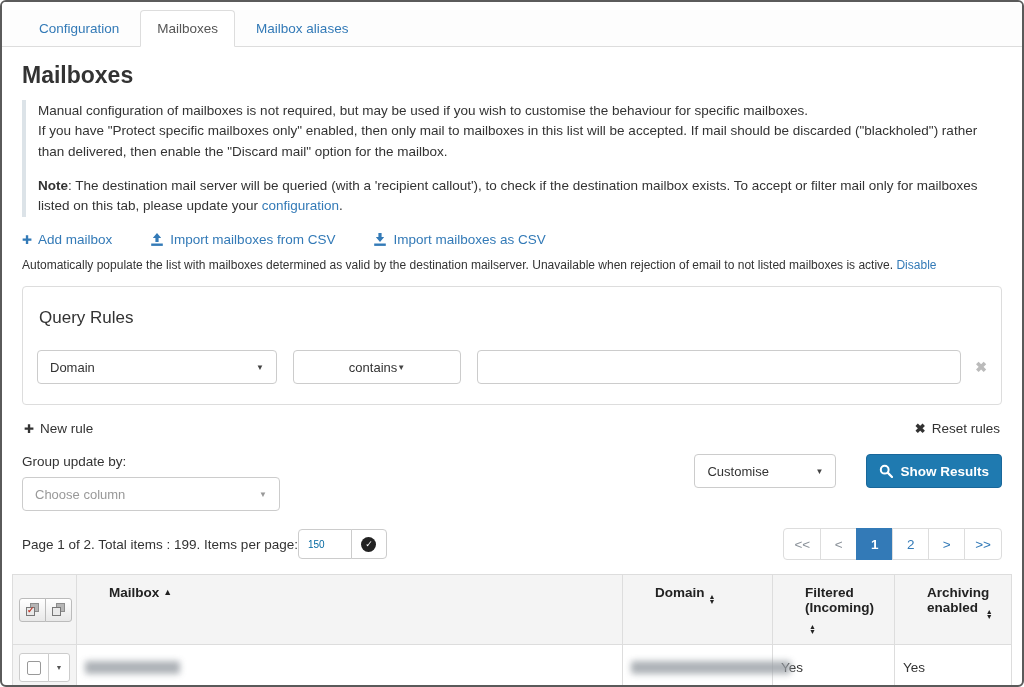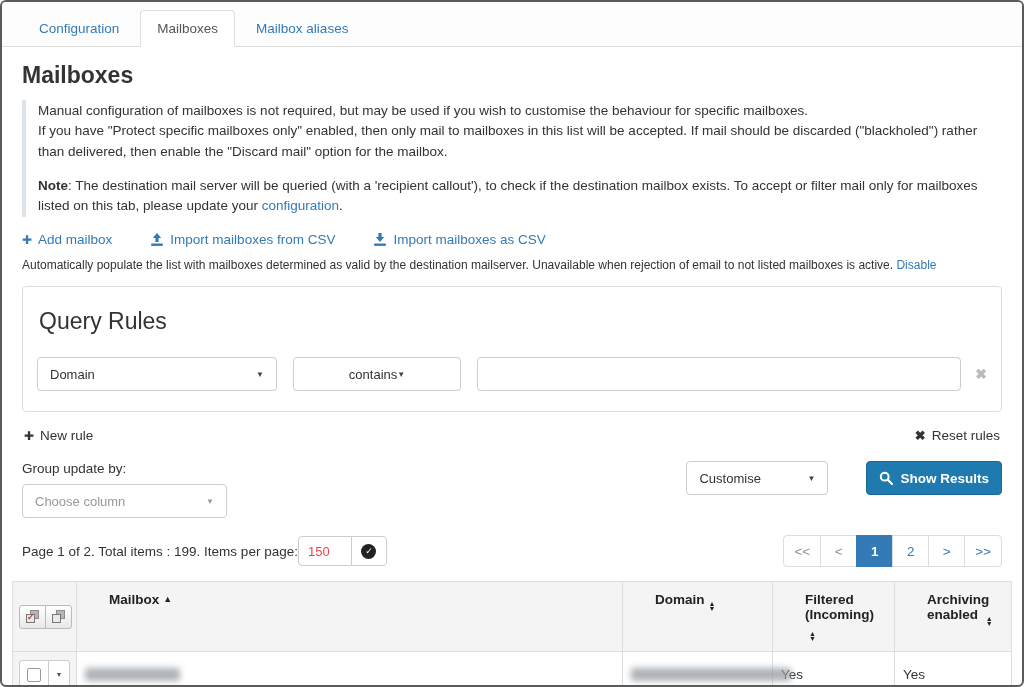--- a/index.html
+++ b/index.html
@@ -37,21 +37,21 @@
   
   .actions { display:flex; gap:38px; margin:15px 0 0; font-size:13.5px; align-items:center; }
   .action-link { color:#337ab7; display:inline-flex; align-items:center; gap:6px; cursor:pointer; }
   .plus-blue { font-size:12px; line-height:1; }
   .csv-icon svg { display:block; }
 
   .autopop { margin:11px 0 0; font-size:12px; }
 
   
   .panel { border:1px solid #ddd; border-radius:4px; margin:14px 0 0; padding:16px 14px 20px; }
-  .panel-title { font-size:23px; font-weight:normal; color:#333; margin:5px 2px 22px; }
+  .panel-title { font-size:17px; font-weight:normal; color:#333; margin:5px 2px 22px; }
   .qr-controls { display:flex; align-items:center; gap:16px; }
   .fake-select {
     height:34px; border:1px solid #ccc; border-radius:4px; background:#fff;
     display:flex; align-items:center; justify-content:space-between;
     padding:0 12px; font-size:13px; color:#333; cursor:pointer;
   }
   .fake-select .caret { font-size:8px; color:#444; }
   .sel-field { width:240px; }
   .sel-op { width:168px;justify-content:center; }
   .qr-input {
@@ -62,45 +62,45 @@
 
   
   .rules-row { display:flex; justify-content:space-between; margin:16px 2px 0; font-size:13.5px; }
   .dark-link { color:#333; display:inline-flex; align-items:center; gap:6px; cursor:pointer; }
   .icon-plus-dark { font-size:12px; }
   .icon-x-dark { font-size:13px; font-weight:bold; }
 
   
   .group-row { display:flex; justify-content:space-between; align-items:flex-start; margin:18px 0 0; }
   .group-left .lbl, .cols-right .lbl { font-size:13.5px; margin-bottom:8px; }
-  .sel-group { width:205px; color:#999; }
+  .sel-group { width:258px; color:#999; }
   .sel-group .caret { color:#999; }
   .cols-right { display:flex; flex-direction:column; }
   .cols-lbl-row { display:flex; align-items:center; gap:6px; margin-bottom:8px; font-size:13.5px; }
   .info-icon {
     width:14px; height:14px; border-radius:50%; background:#2d2d2d; color:#fff;
     font-size:10px; font-weight:bold; display:inline-flex; align-items:center; justify-content:center;
     font-family:"Liberation Serif", serif;
   }
-  .cols-controls { display:flex; gap:38px; align-items:center; }
+  .cols-controls { display:flex; gap:30px; align-items:center; }
   .sel-customise { width:142px; }
   .btn-primary {
     background:#1f7ab0; border:1px solid #19679a; color:#fff; height:34px;
     border-radius:4px; padding:0 12px; font-size:13.5px; font-weight:bold;
     display:inline-flex; align-items:center; gap:7px; cursor:pointer;
   }
   .btn-primary svg { display:block; }
 
   
   .pager-row { display:flex; justify-content:space-between; align-items:center; margin:17px 0 0; font-size:13.5px; }
   .pager-left { display:flex; align-items:center; }
   .perpage-group { display:inline-flex; }
   .perpage-input {
     width:54px; height:30px; border:1px solid #ccc; border-radius:4px 0 0 4px;
-    padding:0 9px; font-size:13px; color:#ef4444; outline:none;
+    padding:0 9px; font-size:10px; color:#0369a1; outline:none;
   }
   .perpage-apply {
     width:36px; height:30px; border:1px solid #ccc; margin-left:-1px; border-radius:0 4px 4px 0;
     background:#fff; display:inline-flex; align-items:center; justify-content:center; cursor:pointer;
   }
   .check-circle {
     width:15px; height:15px; border-radius:50%; background:#222; color:#fff;
     font-size:9px; display:inline-flex; align-items:center; justify-content:center;
   }
   .pager-buttons { display:inline-flex; }

